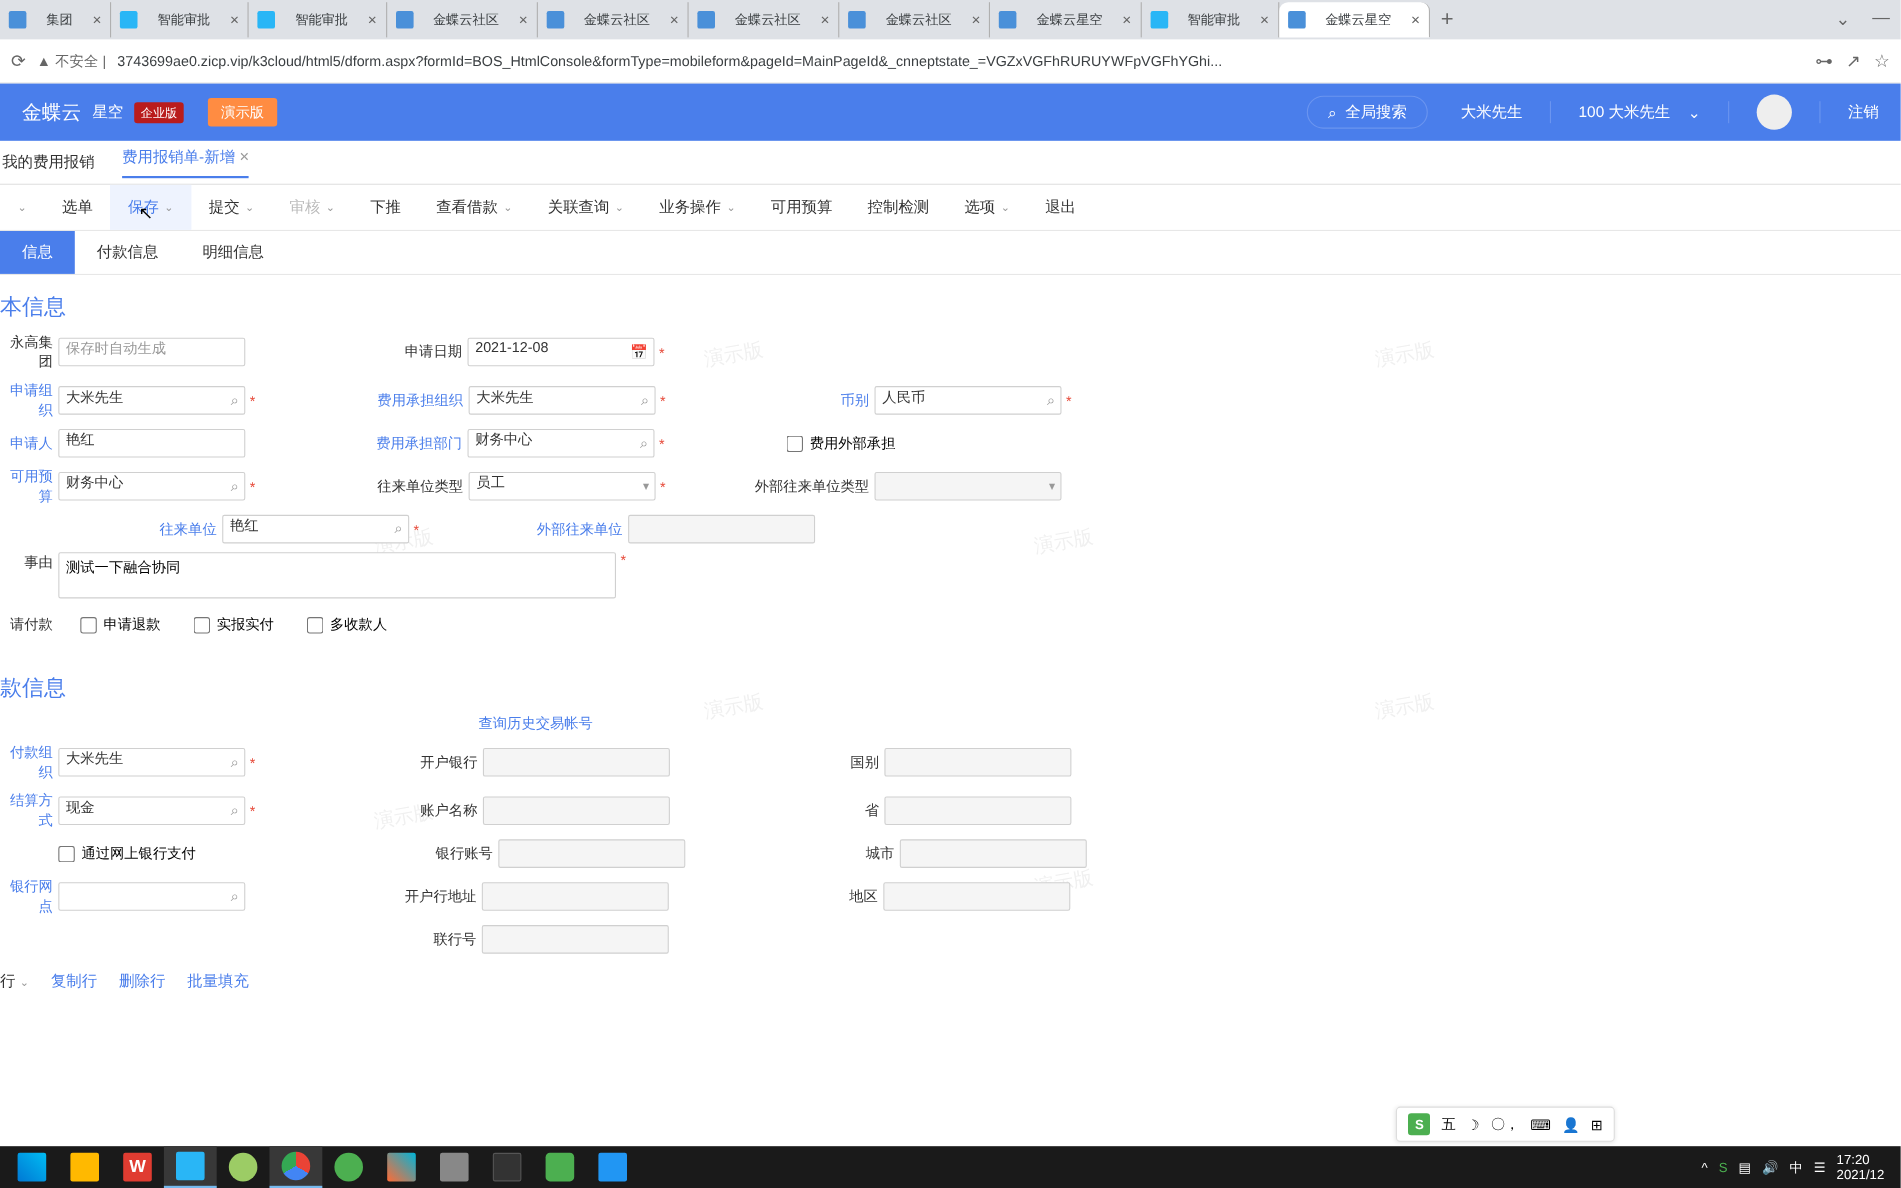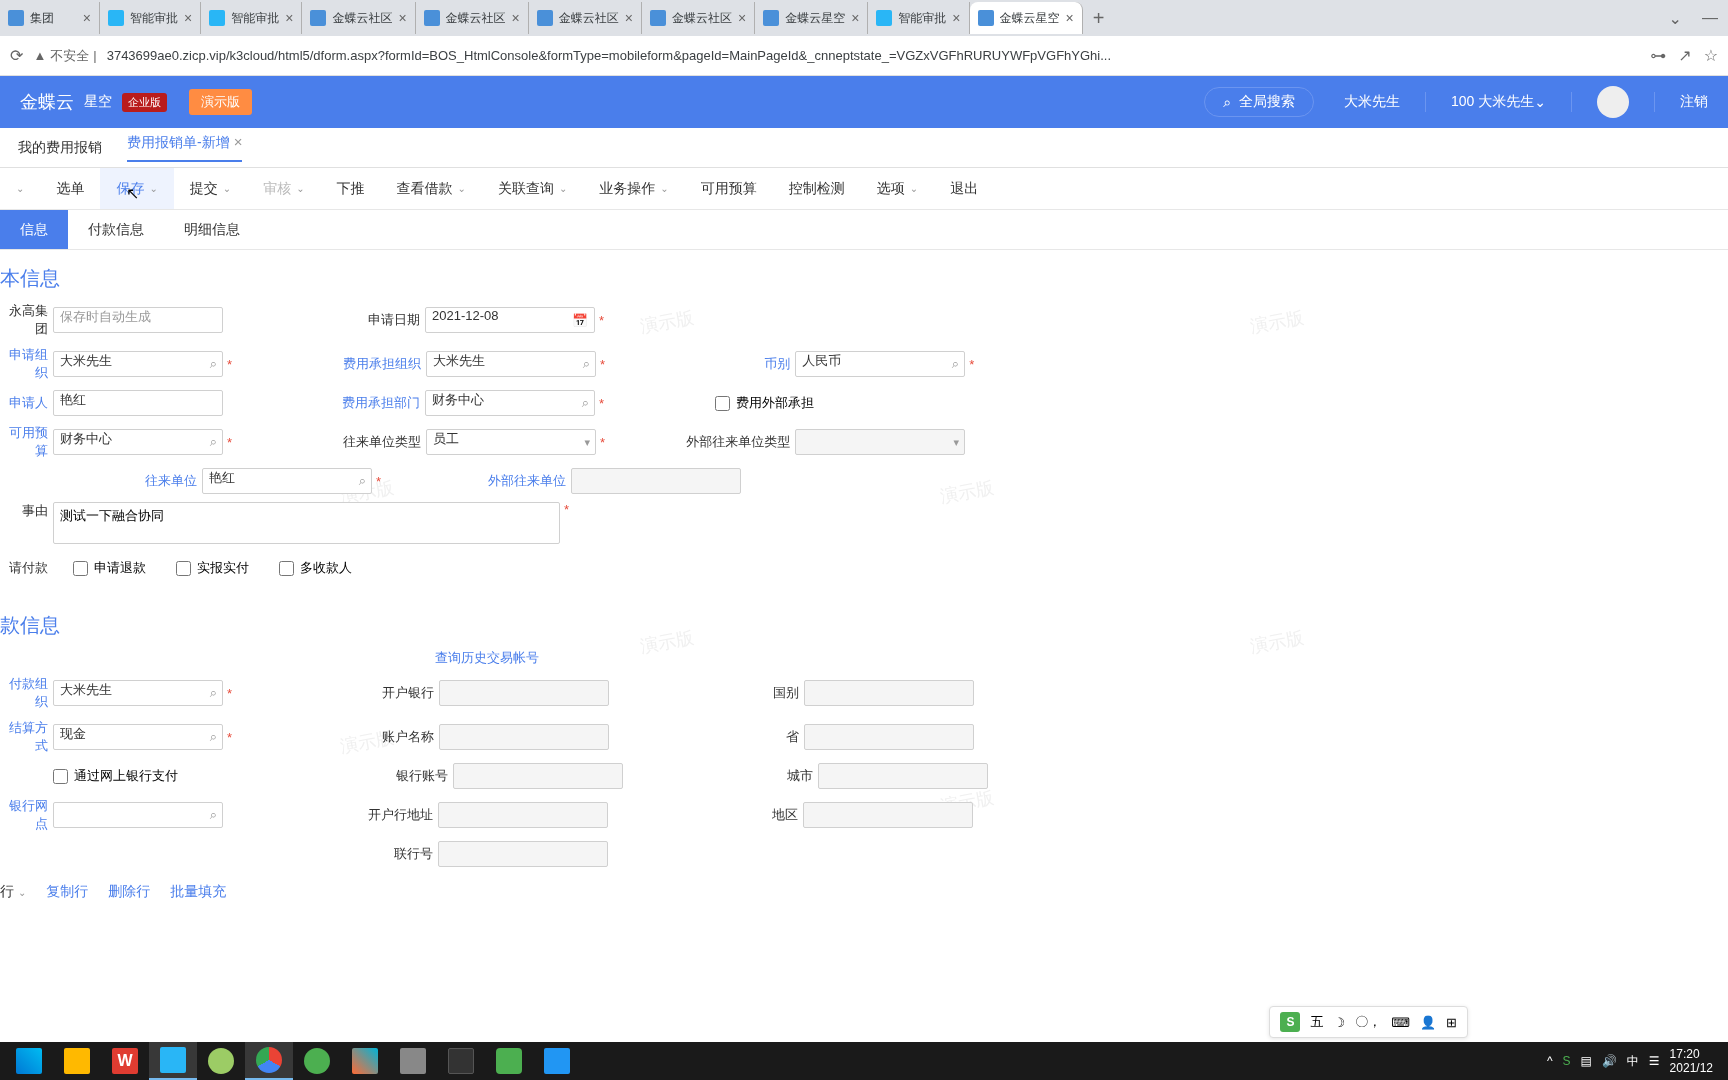--- a/index.html
+++ b/index.html
@@ -1,20 +1,20 @@
 <!DOCTYPE html>
 <html><head>
   <meta charset="utf-8">
   <style>
     * { margin: 0; padding: 0; box-sizing: border-box; font-family: "Microsoft YaHei", Arial, sans-serif; }
     body { width: 1728px; height: 1080px; overflow: hidden; background: #fff; position: relative; }
     
     
     .browser-tabs { display: flex; align-items: center; background: #dee1e6; height: 36px; padding-left: 0; }
-    .tab { display: flex; align-items: center; padding: 0 8px; height: 32px; font-size: 12px; color: #3c4043; gap: 6px; border-right: 1px solid #b0b0b0; min-width: 100px; max-width: 140px; }
+    .tab { display: flex; align-items: center; padding: 0 8px; height: 32px; font-size: 12px; color: #3c4043; gap: 18px; border-right: 1px solid #b0b0b0; min-width: 100px; max-width: 140px; }
     .tab.active { background: #fff; border-top-left-radius: 8px; border-top-right-radius: 8px; }
     .tab-icon { width: 16px; height: 16px; background: #4a90d9; border-radius: 2px; flex-shrink: 0; }
     .tab-title { flex: 1; white-space: nowrap; overflow: hidden; text-overflow: ellipsis; }
     .tab-close { color: #666; cursor: pointer; font-size: 14px; }
     .new-tab { color: #666; font-size: 20px; padding: 0 10px; cursor: pointer; }
     .tab-controls { margin-left: auto; display: flex; gap: 20px; padding-right: 10px; color: #666; }
     .tab-controls span { cursor: pointer; }
     
     
     .url-bar { display: flex; align-items: center; background: #fff; height: 40px; padding: 0 10px; border-bottom: 1px solid #e0e0e0; gap: 10px; }
@@ -23,26 +23,26 @@
     .url-text { flex: 1; font-size: 13px; color: #3c4043; white-space: nowrap; overflow: hidden; text-overflow: ellipsis; }
     .url-actions { display: flex; gap: 12px; color: #666; }
     
     
     .top-banner { background: #4a7eeb; height: 52px; display: flex; align-items: center; padding: 0 20px; color: white; }
     .logo-section { display: flex; align-items: center; gap: 10px; font-size: 18px; }
     .edition-badge { background: #b91c1c; padding: 2px 6px; font-size: 11px; border-radius: 3px; }
     .demo-badge { background: #ff8c42; padding: 4px 12px; font-size: 13px; border-radius: 3px; margin-left: 12px; }
     .global-search { margin-left: auto; border: 1px solid #6b95f0; border-radius: 18px; padding: 5px 18px; display: flex; align-items: center; gap: 8px; font-size: 14px; cursor: pointer; }
     .user-sect { display: flex; align-items: center; gap: 25px; margin-left: 30px; font-size: 14px; }
-    .user-dropdown { display: flex; align-items: center; gap: 0; cursor: pointer; }
+    .user-dropdown { display: flex; align-items: center; gap: 16px; cursor: pointer; }
     .avatar { width: 32px; height: 32px; background: #eee; border-radius: 50%; }
     .divider-v { width: 1px; height: 20px; background: #6b95f0; }
     
     
-    .page-tabs { display: flex; align-items: center; height: 40px; padding-left: 18px; border-bottom: 1px solid #e0e0e0; font-size: 14px; gap: 25px; }
+    .page-tabs { display: flex; align-items: center; height: 40px; padding-left: 2px; border-bottom: 1px solid #e0e0e0; font-size: 14px; gap: 25px; }
     .page-tab { cursor: pointer; color: #333; }
     .page-tab.current { color: #4a7eeb; border-bottom: 2px solid #4a7eeb; padding-bottom: 8px; }
     .ptab-close { font-size: 15px; color: #999; margin-left: 4px; }
     
     
     .action-bar { display: flex; align-items: center; height: 42px; border-bottom: 1px solid #e7e7e7; font-size: 14px; color: #333; padding-left: 0; }
     .act-btn { padding: 0 16px; display: flex; align-items: center; gap: 5px; cursor: pointer; height: 100%; }
     .act-btn:hover, .act-btn.hover { background: #eef3fe; color: #4a7eeb; }
     .chevron { font-size: 10px; color: #999; }
     .cursor-indicator { position: absolute; left: 126px; top: 184px; font-size: 16px; color: #000; z-index: 10; }

